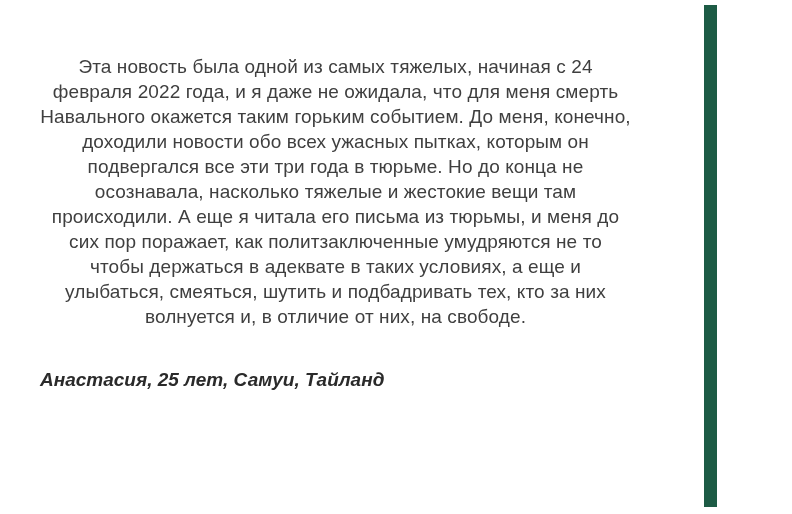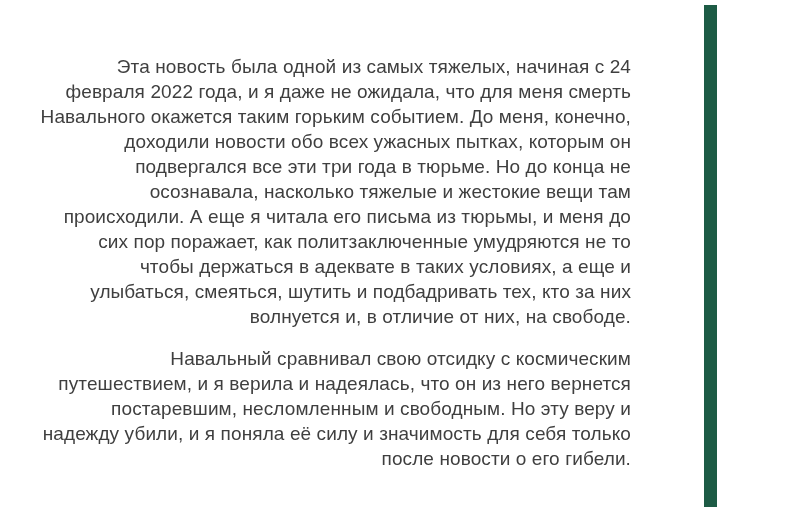--- a/index.html
+++ b/index.html
@@ -24,21 +24,21 @@
     left: 40px;
     top: 54px;
     width: 601px;
   }
   .para {
     margin: 0 10px 17px 0;
     font-size: 19px;
     line-height: 25px;
     letter-spacing: 0.1px;
     color: #3f3f3f;
-    text-align: right;
+    text-align: center;
   }
   .signature {
     margin: 39px 0 0 0;
     font-size: 19px;
     line-height: 24px;
     font-weight: bold;
     font-style: italic;
     color: #2a2a2a;
   }
   .accent-bar {
@@ -49,17 +49,16 @@
     height: 502px;
     background: #1d5b45;
   }
 </style>
 </head>
 <body>
 
 <div class="page">
   <div class="content">
     <p class="para">Эта новость была одной из самых тяжелых, начиная с 24 февраля 2022 года, и я даже не ожидала, что для меня смерть Навального окажется таким горьким событием. До меня, конечно, доходили новости обо всех ужасных пытках, которым он подвергался все эти три года в тюрьме. Но до конца не осознавала, насколько тяжелые и жестокие вещи там происходили. А еще я читала его письма из тюрьмы, и меня до сих пор поражает, как политзаключенные умудряются не то чтобы держаться в адеквате в таких условиях, а еще и улыбаться, смеяться, шутить и подбадривать тех, кто за них волнуется и, в отличие от них, на свободе.</p>
-    <p class="para">Навальный сравнивал свою отсидку с космическим путешествием, и я верила и надеялась, что он из него вернется постаревшим, несломленным и свободным. Но эту веру и надежду убили, и я поняла её силу и значимость для себя только после новости о его гибели.</p>
     <p class="signature">Анастасия, 25 лет, Самуи, Тайланд</p>
   </div>
   <div class="accent-bar" style="background: rgb(29, 91, 69);"></div>
 </div>
 
 </body></html>

